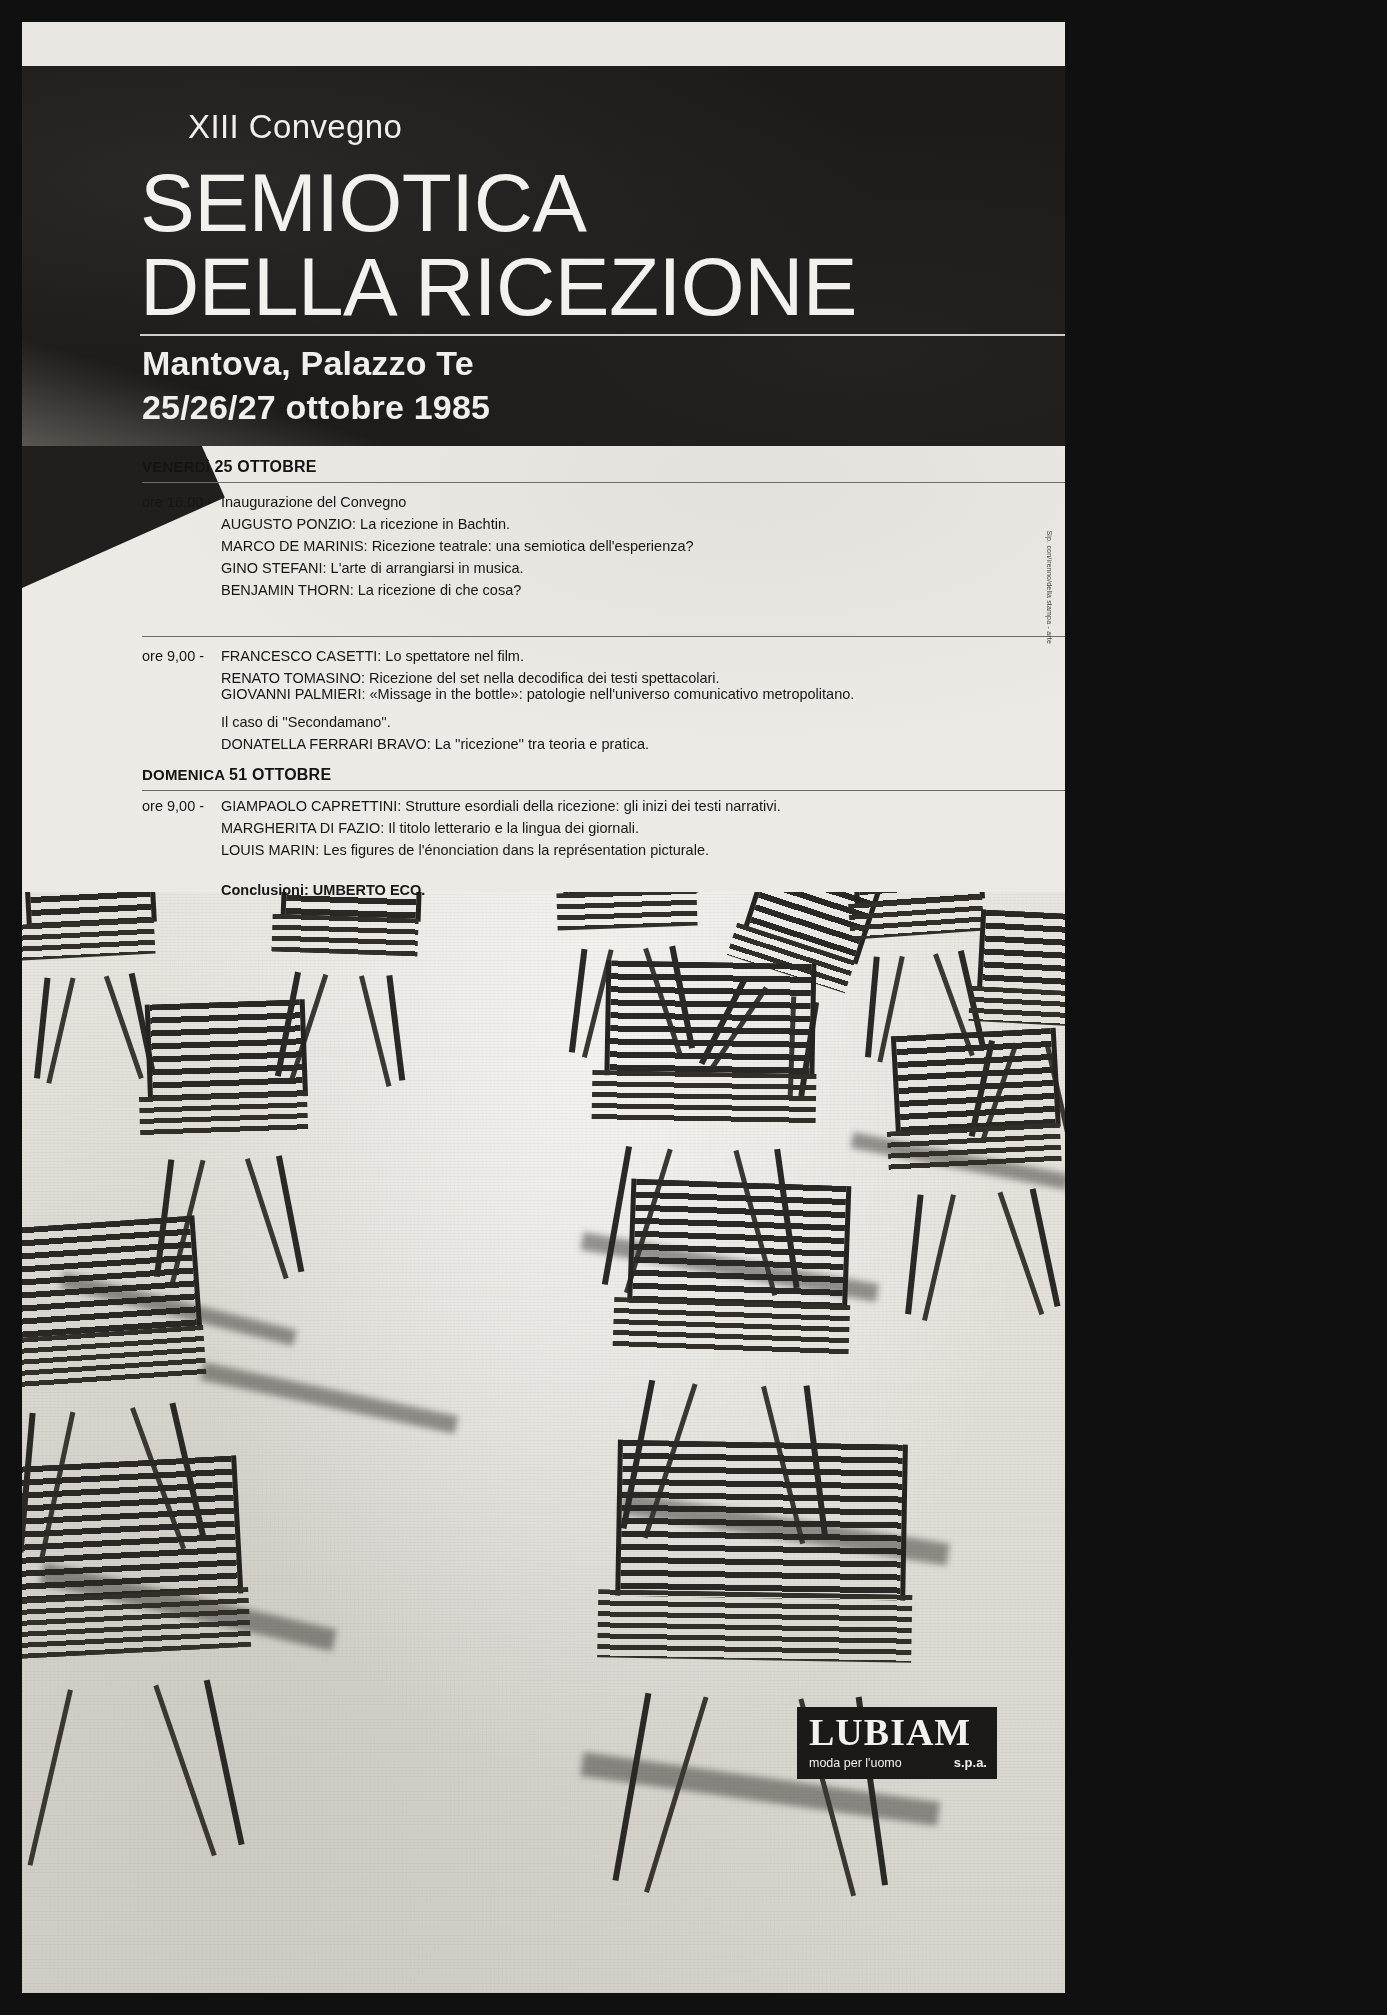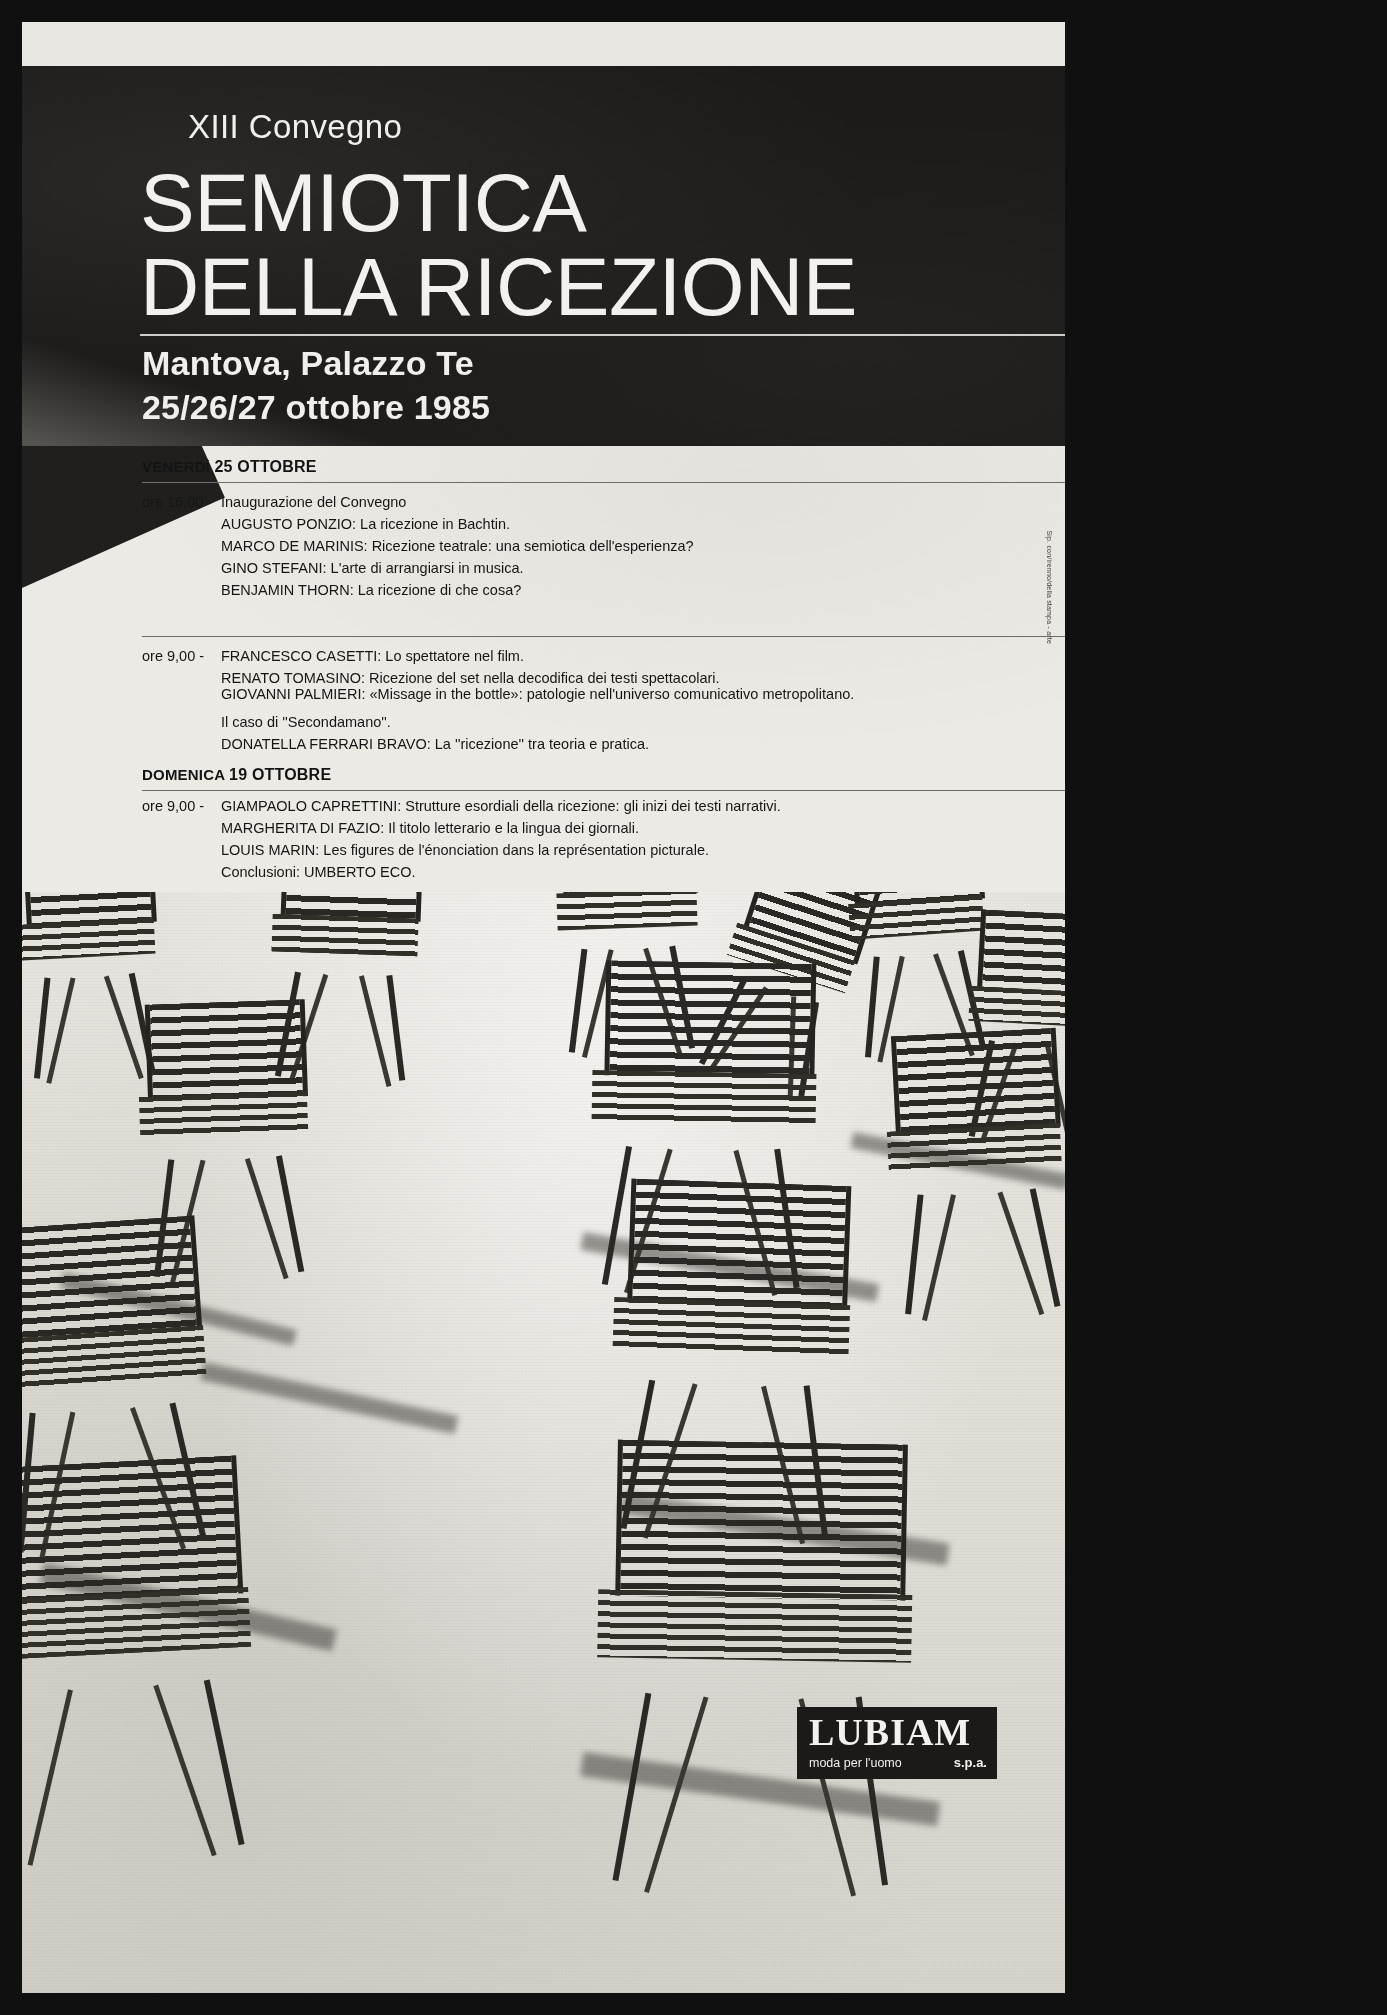--- a/index.html
+++ b/index.html
@@ -335,33 +335,33 @@
       <div class="day-rule" style="top:190px;"></div>
       <div class="entry-time" style="top:202px;">ore   9,00  -</div>
       <div class="entry-line" style="top:202px;">FRANCESCO CASETTI: Lo spettatore nel film.</div>
       <div class="entry-line" style="top:224px;">RENATO TOMASINO: Ricezione del set nella decodifica dei testi spettacolari.</div>
       <div class="entry-line" style="top:240px;">GIOVANNI PALMIERI: «Missage in the bottle»: patologie nell'universo comunicativo metropolitano.</div>
       <div class="entry-line" style="top:268px;">Il caso di ''Secondamano''.</div>
       <div class="entry-line" style="top:290px;">DONATELLA FERRARI BRAVO: La ''ricezione'' tra teoria e pratica.</div>
 
       <div class="day-head" style="top:320px;">
         <span>DOMENICA </span>
-        <span class="small">19 OTTOBRE</span>
+        <span class="small">51 OTTOBRE</span>
       </div>
       <div class="day-rule" style="top:344px;"></div>
 
       <div class="side-credit">Sip. con/irenno/della stampa - arte</div>
     </div>
 
     <div style="position:absolute; left:0; top:780px; width:1043px; height:90px; background:#eceae5; z-index:3;">
       <div class="entry-time" style="top:-4px;">ore   9,00  -</div>
       <div class="entry-line" style="top:-4px;">GIAMPAOLO CAPRETTINI: Strutture esordiali della ricezione: gli inizi dei testi narrativi.</div>
       <div class="entry-line" style="top:18px;">MARGHERITA DI FAZIO: Il titolo letterario e la lingua dei giornali.</div>
       <div class="entry-line" style="top:40px;">LOUIS MARIN: Les figures de l'énonciation dans la représentation picturale.</div>
-      <div class="entry-line" style="top:62px;">Conclusioni: UMBERTO ECO.</div>
+      <div class="entry-line" style="top:80px;font-weight:bold;">Conclusioni: UMBERTO ECO.</div>
     </div>
 
     <div class="photo">
       <div class="ground"></div>
 
       <div class="shadow" style="left:40px;  top:470px; width:240px; height:16px; transform:rotate(14deg);"></div>
       <div class="shadow" style="left:180px; top:560px; width:260px; height:18px; transform:rotate(12deg);"></div>
       <div class="shadow" style="left:560px; top:430px; width:300px; height:18px; transform:rotate(10deg);"></div>
       <div class="shadow" style="left:600px; top:690px; width:330px; height:22px; transform:rotate(9deg);"></div>
       <div class="shadow" style="left:20px;  top:760px; width:300px; height:22px; transform:rotate(13deg);"></div>

